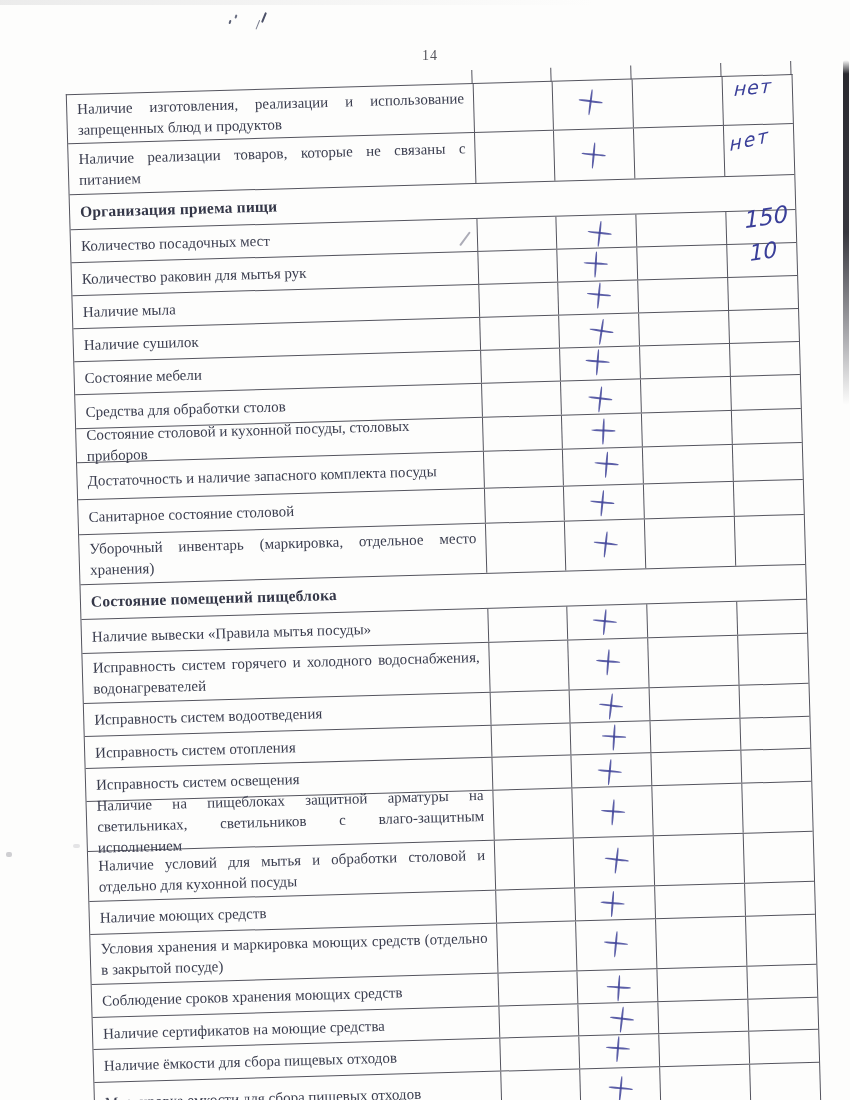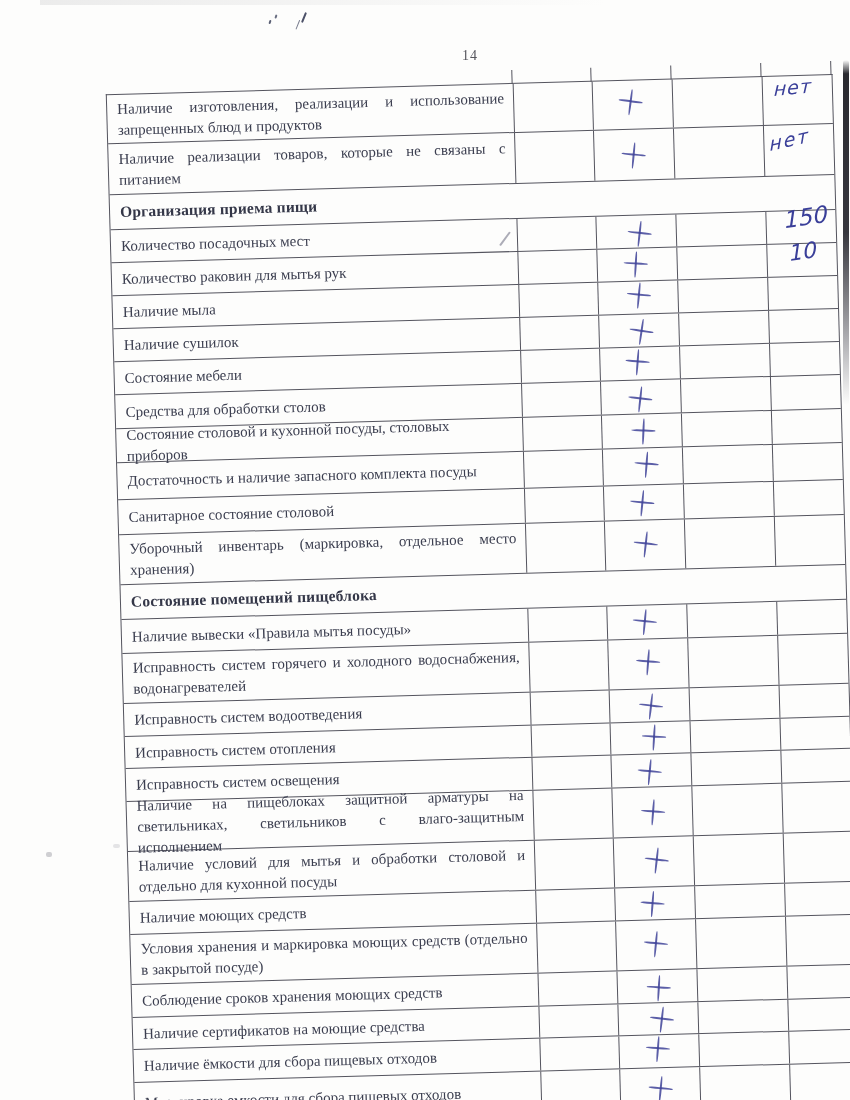--- a/index.html
+++ b/index.html
@@ -7,21 +7,21 @@
     --tx:#3c3f50;
     --ink:rgba(62,66,152,0.85);
     --paper:#fdfdfc;
   }
   html,body{margin:0;padding:0;}
   body{
     width:850px;height:1100px;overflow:hidden;position:relative;
     background:var(--paper);
     font-family:"Liberation Serif", serif;
   }
-  .sheet{position:absolute;inset:0;margin-left:40px;}
+  .sheet{position:absolute;inset:0;}
   
   .top-tint{position:absolute;left:0;top:0;width:70%;height:5px;
     background:linear-gradient(to right, rgba(190,190,192,0.28), rgba(190,190,192,0));}
   .page-num{
     position:absolute;top:48px;left:0;width:850px;text-align:center;
     font-size:14px;color:#55555c;letter-spacing:1px;transform:translateX(5px);
   }
   
   .speck{position:absolute;}
   .sA{left:229px;top:20px;width:2px;height:4px;background:#5a5f74;border-radius:1px;

